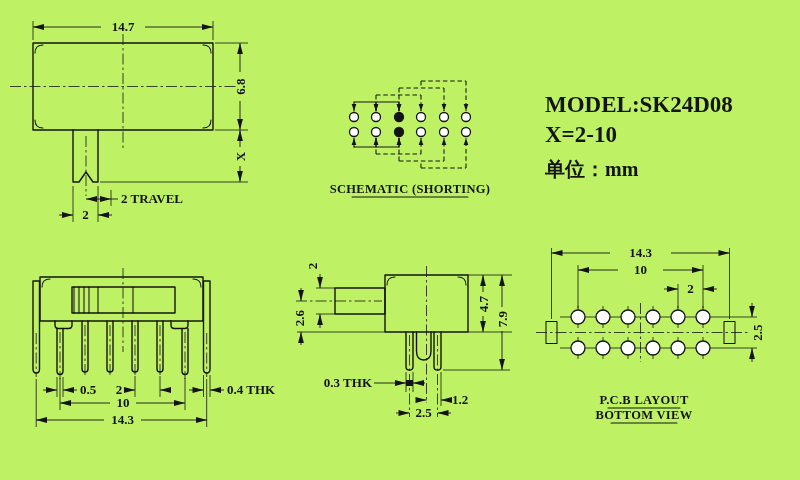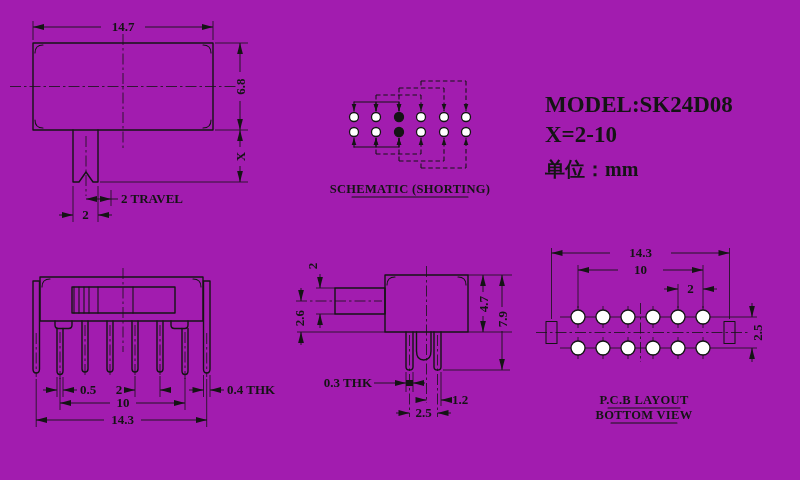--- a/index.html
+++ b/index.html
@@ -1,16 +1,16 @@
 <!DOCTYPE html>
 <html><head>
 <meta charset="utf-8">
 <style>
   html,body{margin:0;padding:0;background:#fff;}
-  #stage{position:relative;width:800px;height:480px;background:#a21caf;overflow:hidden;}
+  #stage{position:relative;width:800px;height:480px;background:#bef264;overflow:hidden;}
   svg{display:block;}
   .ln{fill:none;stroke:#141414;stroke-width:1.4;stroke-linejoin:round;stroke-linecap:round;}
   .lt{fill:none;stroke:#141414;stroke-width:1.05;stroke-linejoin:round;stroke-linecap:round;}
   .cl{fill:none;stroke:#141414;stroke-width:.8;stroke-dasharray:11 3 2.5 3;}
   .dg{fill:none;stroke:#141414;stroke-width:1.05;stroke-dasharray:4.5 2.8;}
   .dm{fill:none;stroke:#141414;stroke-width:.9;}
   .xt{fill:none;stroke:#141414;stroke-width:.8;}
   .sc{fill:#ffffff;stroke:#141414;stroke-width:1.3;}
   .scf{fill:#141414;stroke:#141414;stroke-width:1.3;}
   .blk{fill:#141414;stroke:none;}

